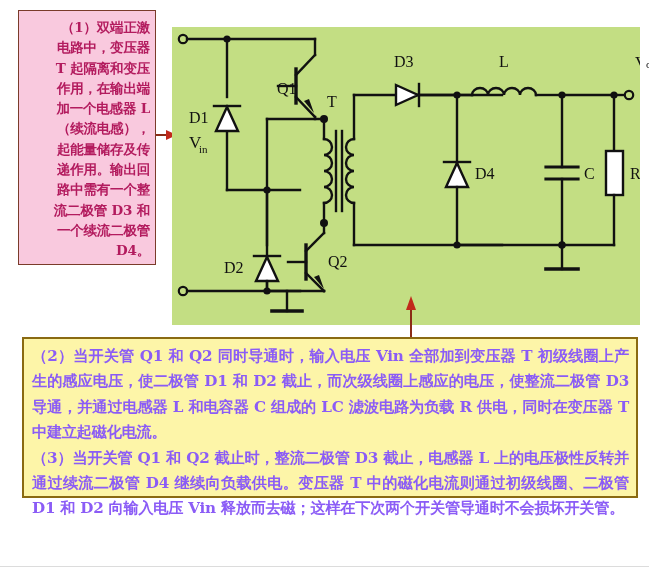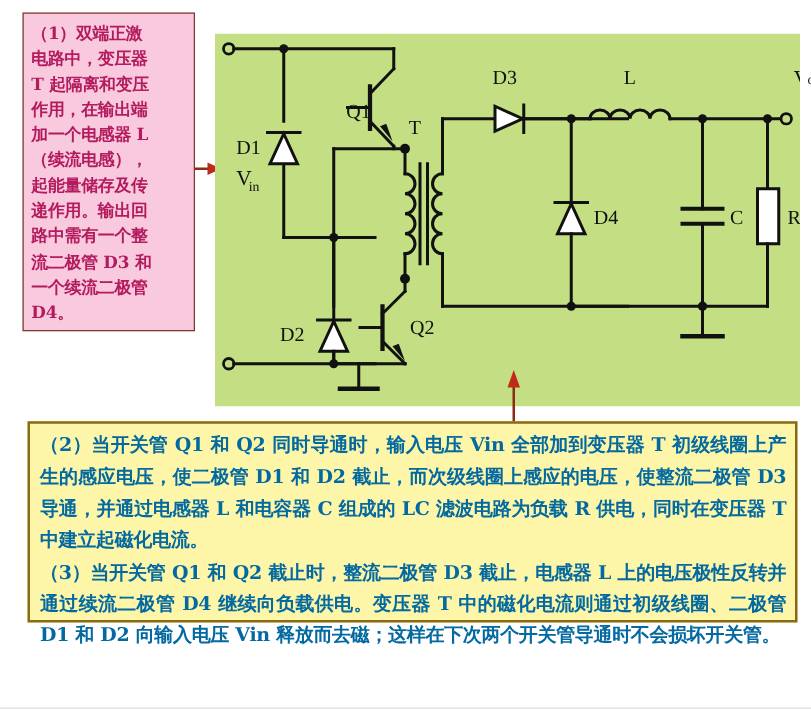--- a/index.html
+++ b/index.html
@@ -10,42 +10,42 @@
 
   
   #pink-box{
     position:absolute;left:18px;top:10px;width:138px;height:255px;
     background:#f9c9de;border:1px solid #7a3b2a;box-sizing:border-box;
     padding:6px 5px 4px 6px;
   }
   #pink-box .ptext{
     color:#b31b5e;font-size:13.5px;line-height:20.3px;
     font-family:"DejaVu Serif",serif;font-weight:600;
-    letter-spacing:-0.2px;white-space:pre-wrap;text-align:left;
+    letter-spacing:-0.2px;white-space:pre-wrap;text-align:right;
   }
 
   
   #arrow-pink-to-green{position:absolute;left:156px;top:129px;width:22px;height:12px;}
   #arrow-yellow-to-green{position:absolute;left:404px;top:296px;width:14px;height:44px;}
 
   
   #green-panel{
     position:absolute;left:172px;top:27px;width:468px;height:298px;
     background:#c3de83;
   }
   #green-panel svg{display:block;}
 
   
   #yellow-box{
     position:absolute;left:22px;top:337px;width:616px;height:161px;
     background:#fdf5a8;border:2px solid #8a6a12;box-sizing:border-box;
     padding:5px 7px 4px 8px;
   }
   #yellow-box .ytext{
-    color:#0369a1;font-size:15.2px;line-height:25.4px;
+    color:#8b5cf6;font-size:15.2px;line-height:25.4px;
     font-family:"DejaVu Serif",serif;font-weight:600;
     letter-spacing:-0.25px;white-space:pre-wrap;text-align:justify;
   }
 
   
   #caption-row{
     position:absolute;left:0;top:520px;width:649px;height:40px;
   }
   #bottom-rule{
     position:absolute;left:0;top:566px;width:649px;height:1px;background:#dcdcdc;

